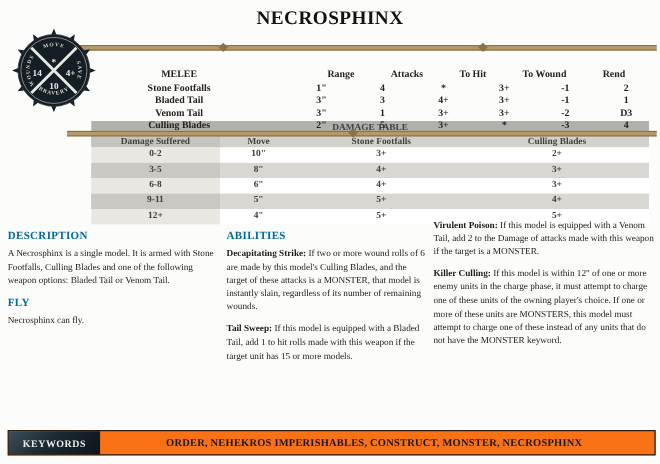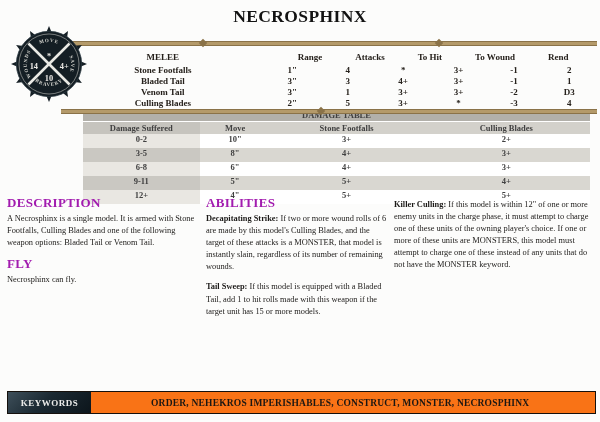--- a/index.html
+++ b/index.html
@@ -29,21 +29,21 @@
   }
   .rule .diamond{
     position:absolute;top:-2px;width:6px;height:6px;
     background:var(--rule_dark,#8a7248);transform:rotate(45deg);
   }
   .rule .d1{left:26%;} .rule .d2{left:70%;}
 
   
   .melee{position:absolute;left:61px;top:41px;width:536px;z-index:2;}
   .m-row{display:grid;grid-template-columns:38% repeat(6,1fr);height:11px;}
-  .m-row.header{height:13px;padding-top:6px;gap:33px;}
+  .m-row.header{height:13px;padding-top:16px;gap:33px;}
   .m-row > div{
     font-size:9px;font-weight:bold;text-align:center;line-height:11px;color:#26211c;
     white-space:nowrap;
   }
 
   
   .damage{position:absolute;left:83px;top:110px;width:507px;font-weight:bold;color:#404040;}
   .d-title{
     height:11px;line-height:11px;text-align:center;font-size:8.5px;
     background:var(--tbl_title,#b2b0aa);border-bottom:1px solid #fff;
@@ -60,22 +60,22 @@
   .d-row.odd .c0{background:var(--row_white_c0,#e9e7e2);}
   .d-row.even{background:var(--row_gray,#d9d7d1);}
   .d-row.even .c0{background:var(--row_gray_c0,#cac8c2);}
 
   
   .textcol{position:absolute;font-size:8.4px;line-height:12.1px;color:var(--text_dark,#1c1a18);text-align:left;}
   .c1{left:7px;top:196px;width:193px;}
   .c2{left:206px;top:196px;width:181px;}
   .c3{left:394px;top:199px;width:202px;}
   .sec{
-    font-size:13px;font-weight:bold;letter-spacing:.3px;color:#a21caf;
-    margin:0 0 3px 0;line-height:14px;
+    font-size:10px;font-weight:bold;letter-spacing:.3px;color:#0369a1;
+    margin:12px 0 3px 0;line-height:14px;
   }
   .sec.fly{margin-top:5px;}
   .textcol p{margin:0 0 8px 0;}
   .abname{font-weight:bold;}
 
   
   .kwbar{
     position:absolute;left:7px;top:391px;width:589px;height:23px;
     border:1px solid #15100c;box-sizing:border-box;display:flex;background:#f97316;
   }
@@ -245,20 +245,21 @@
     <p>Necrosphinx can fly.</p>
   </div>
 
   <div class="textcol c2">
     <h2 class="sec">ABILITIES</h2>
     <p><span class="abname">Decapitating Strike:</span> <span>If two or more wound rolls of 6 are made by this model's Culling Blades, and the target of these attacks is a MONSTER, that model is instantly slain, regardless of its number of remaining wounds.</span></p>
     <p><span class="abname">Tail Sweep:</span> <span>If this model is equipped with a Bladed Tail, add 1 to hit rolls made with this weapon if the target unit has 15 or more models.</span></p>
   </div>
 
   <div class="textcol c3">
+    <p><span class="abname">Virulent Poison:</span> <span>If this model is equipped with a Venom Tail, add 2 to the Damage of attacks made with this weapon if the target is a MONSTER.</span></p>
     <p><span class="abname">Killer Culling:</span> <span>If this model is within 12" of one or more enemy units in the charge phase, it must attempt to charge one of these units of the owning player's choice. If one or more of these units are MONSTERS, this model must attempt to charge one of these instead of any units that do not have the MONSTER keyword.</span></p>
   </div>
 
   <div class="kwbar">
     <div class="kwbox">KEYWORDS</div>
     <div class="kwtext">ORDER, NEHEKROS IMPERISHABLES, CONSTRUCT, MONSTER, NECROSPHINX</div>
   </div>
 
 </div>
 

